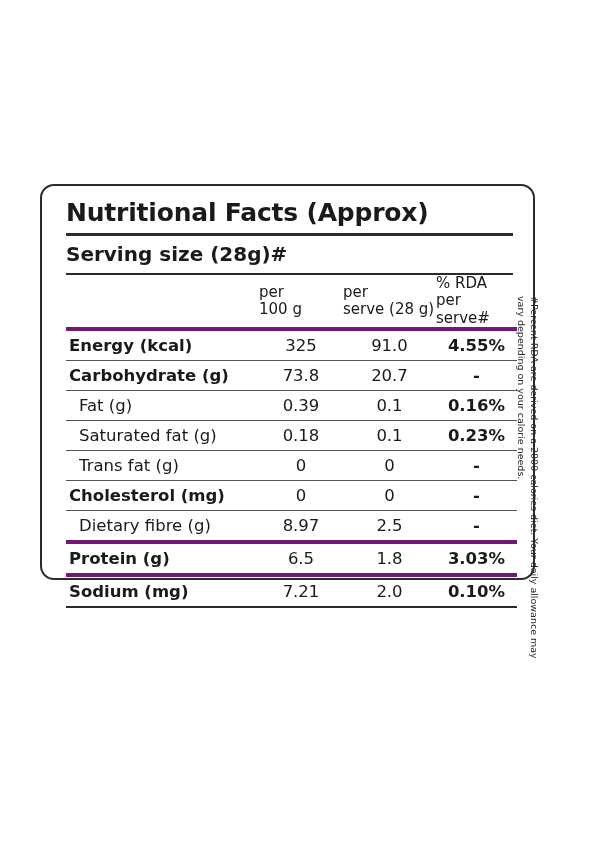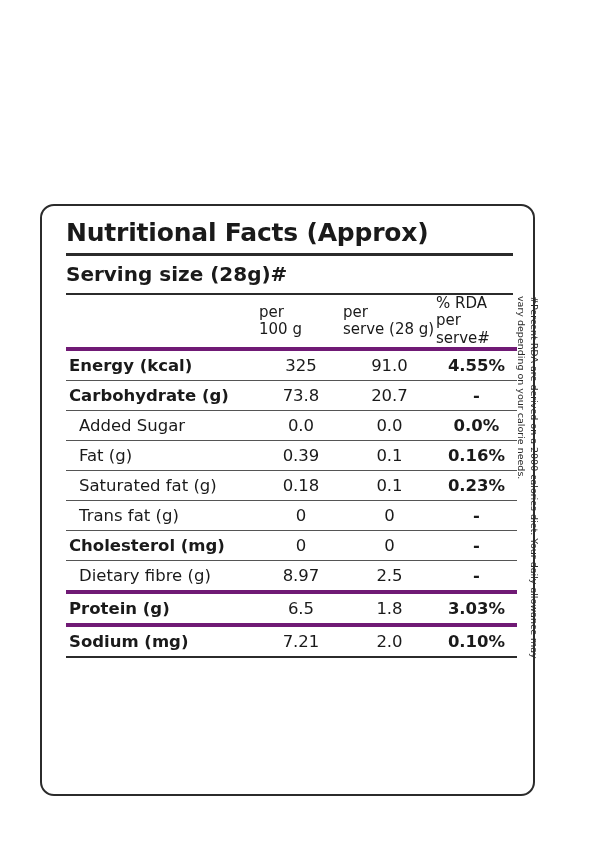--- a/index.html
+++ b/index.html
@@ -12,23 +12,23 @@
     height: 866px;
     font-family: "DejaVu Sans", sans-serif;
     color: #1a1a1a;
     position: relative;
     overflow: hidden;
   }
 
   .panel {
     position: absolute;
     left: 40px;
-    top: 204px;
+    top: 184px;
     width: 495px;
-    height: 592px;
+    height: 396px;
     border: 2px solid #2b2b2b;
     border-radius: 14px;
     box-sizing: border-box;
     background: #ffffff;
   }
 
   .inner {
     position: absolute;
     left: 24px;
     top: 12px;
@@ -175,26 +175,20 @@
         </tr>
 
         <tr class="row bold">
           <td class="name">Carbohydrate (g)</td>
           <td class="num">73.8</td>
           <td class="num">20.7</td>
           <td class="rda">-</td>
         </tr>
 
 
-        <tr class="row">
-          <td class="name indent">Added Sugar</td>
-          <td class="num">0.0</td>
-          <td class="num">0.0</td>
-          <td class="rda plain">0.0%</td>
-        </tr>
 
         <tr class="row">
           <td class="name indent">Fat (g)</td>
           <td class="num">0.39</td>
           <td class="num">0.1</td>
           <td class="rda plain">0.16%</td>
         </tr>
 
         <tr class="row">
           <td class="name indent">Saturated fat (g)</td>

